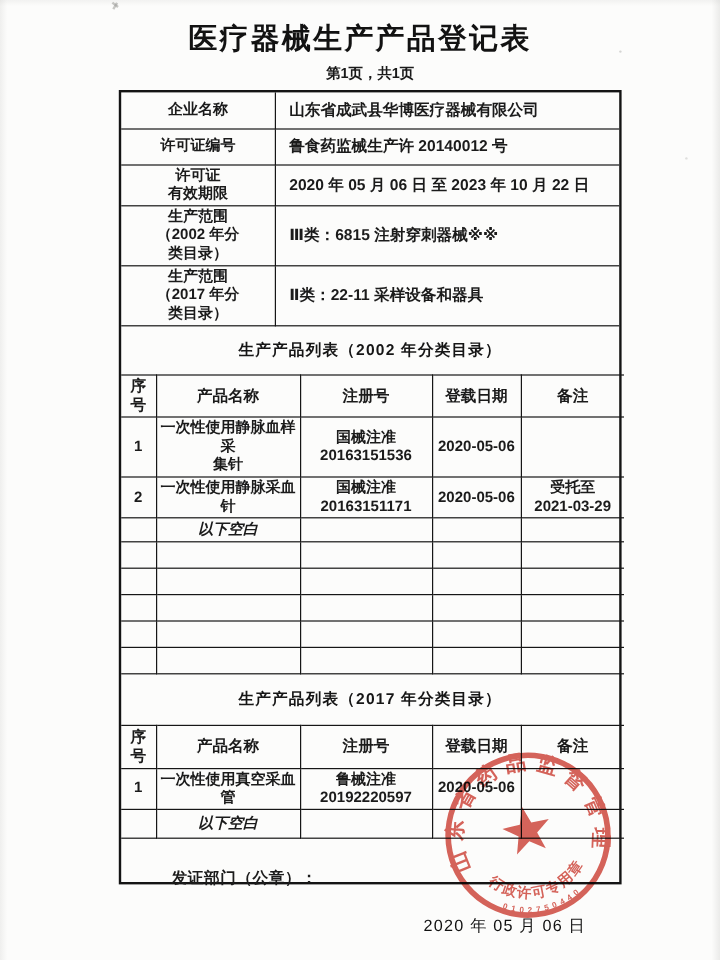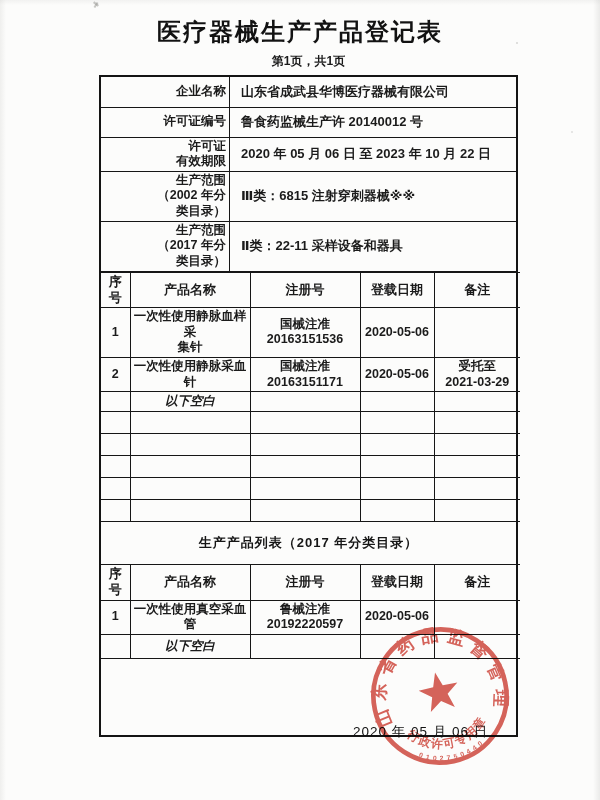--- a/index.html
+++ b/index.html
@@ -41,21 +41,21 @@
   table{border-collapse:collapse;table-layout:fixed;width:100%;}
   td,th{
     border:1.5px solid #161616;
     font-size:12.5px;font-weight:bold;line-height:1.25;
     padding:1px 3px;vertical-align:middle;text-align:center;
     white-space:pre-line;overflow:hidden;color:#1b1b1b;
   }
   tr > *:first-child{border-left:0;}
   tr > *:last-child{border-right:0;}
   .t-info tr:first-child td{border-top:0;}
-  .t-info td.lbl{width:122px;text-align:right;}
+  .t-info td.lbl{width:122px;}
   .t-info td.val{text-align:left;padding-left:11px;font-size:13px;}
   .r-h30{height:30px;} .r-h34{height:34px;margin-top:12px;} .r-h47{height:47px;} .r-h45{height:45px;}
 
   .section-title{
     height:40px;display:flex;align-items:center;justify-content:center;
     font-size:13px;font-weight:bold;letter-spacing:1px;color:#161616;
   }
   .section-title.s2{height:42px;}
 
   .t-prod th{height:24px;font-size:13px;}
@@ -122,20 +122,21 @@
         </tr>
         <tr class="r-h45">
           <td class="lbl">生产范围
 （2017 年分
 类目录）</td>
           <td class="val">Ⅱ类：22-11 采样设备和器具</td>
         </tr>
       </tbody>
     </table>
 
+    <div class="section-title">生产产品列表（2002 年分类目录）</div>
 
     <table class="t-prod">
       <colgroup>
           <col style="width:29px">
           <col style="width:120px">
           <col style="width:110px">
           <col style="width:74px">
           <col style="width:86px">
         </colgroup>
       <tbody>
@@ -239,20 +240,21 @@
           <td></td>
           <td>以下空白</td>
           <td></td>
           <td></td>
           <td></td>
         </tr>
       </tbody>
     </table>
 
     <div class="footer-cell">
+      <span class="issuer-label">发证部门（公章）：</span>
       <span class="issue-date">2020 年 05 月 06 日</span>
     </div>
 
   </div>
 
   <svg class="stamp" viewBox="0 0 150 150">
     <defs>
       <path id="arcTop" d="M 27 97.4 A 53 53 0 1 1 123 97.4" fill="none"></path>
       <path id="arcBottom" d="M 34 103.7 A 50 50 0 0 0 116 103.7" fill="none"></path>
       <path id="arcCode" d="M 39.4 125.8 A 62 62 0 0 0 110.6 125.8" fill="none"></path>

